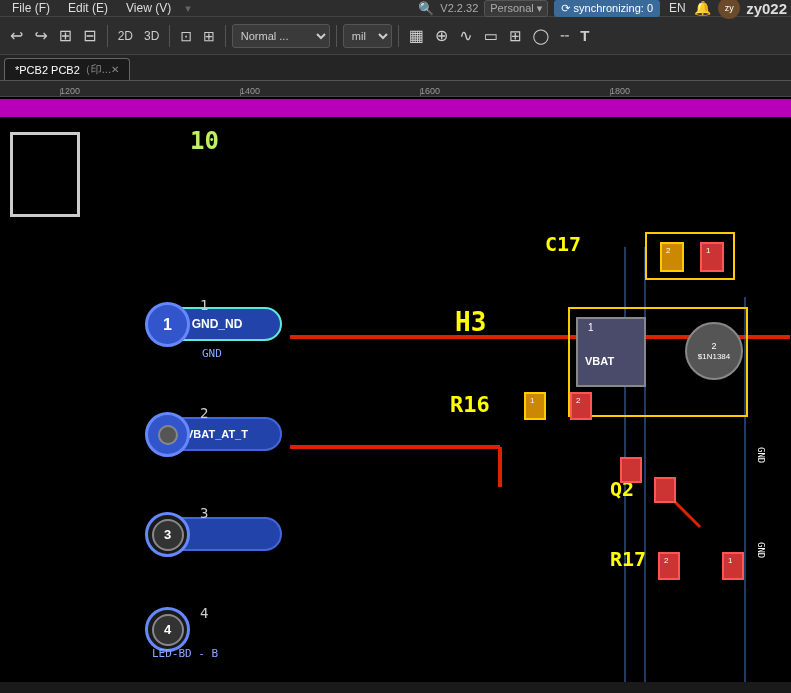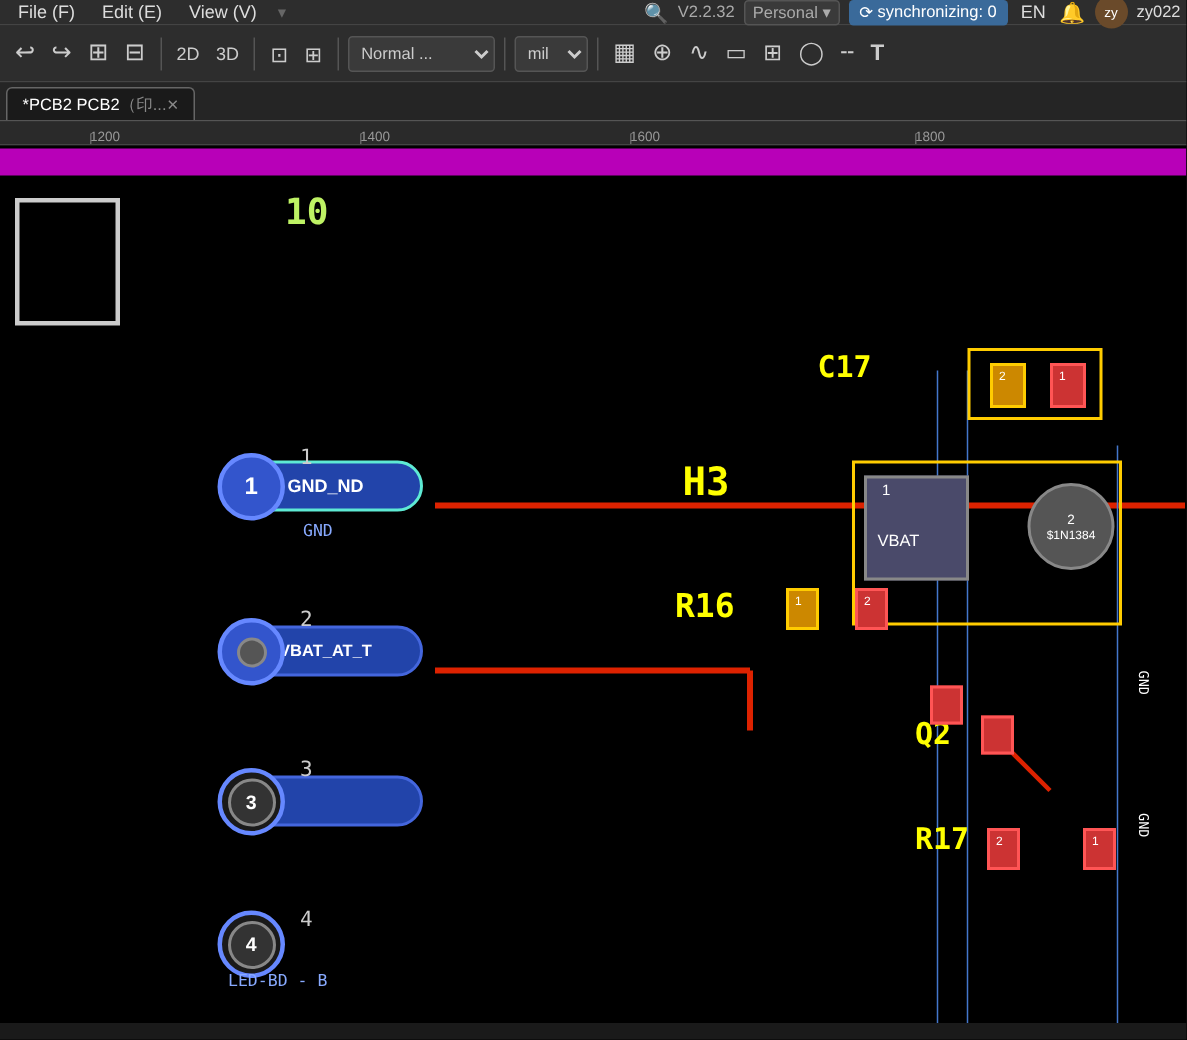--- a/index.html
+++ b/index.html
@@ -192,21 +192,21 @@
       <span>Personal</span>
       <span>▾</span>
     </span>
     <span style="background:#3a6a9a;color:#fff;font-size:11px;padding:2px 7px;border-radius:3px;cursor:pointer;display:inline-flex;align-items:center;gap:3px;">
       <span>⟳</span>
       <span>synchronizing: 0</span>
     </span>
     <span style="color:#ddd;font-size:12px;cursor:pointer;padding:0 3px;">EN</span>
     <span style="color:#ddd;font-size:14px;cursor:pointer;">🔔</span>
     <div style="width:22px;height:22px;background:#6a4a2a;border-radius:50%;display:inline-flex;align-items:center;justify-content:center;color:#fff;font-size:9px;cursor:pointer;">zy</div>
-    <span style="color:#ddd;font-size:11px;cursor:pointer;">zy022</span>
+    <span style="color:#ddd;font-size:15px;cursor:pointer;font-weight:bold;">zy022</span>
   </div>
 </div>
 
 <div id="toolbar">
   <span class="tb-btn">↩</span>
   <span class="tb-btn">↪</span>
   <span class="tb-btn">⊞</span>
   <span class="tb-btn">⊟</span>
   <div class="tb-sep"></div>
   <span class="tb-btn" style="font-size:12px;">2D</span>
@@ -286,21 +286,21 @@
     <span style="position:absolute;color:#fff;font-size:8px;top:2px;left:4px;">2</span>
   </div>
   <div class="pad-red" style="left:700px;top:145px;width:24px;height:30px;background:#cc3333;border:2px solid #ff5555;">
     <span style="position:absolute;color:#fff;font-size:8px;top:2px;left:4px;">1</span>
   </div>
 
   <div class="comp-outline" style="left:645px;top:135px;width:90px;height:48px;"></div>
 
   <div style="position:absolute;left:576px;top:220px;width:70px;height:70px;background:#4a4a6a;border:2px solid #888;"></div>
   <div style="position:absolute;left:588px;top:225px;color:#fff;font-size:10px;">1</div>
-  <div style="position:absolute;left:585px;top:258px;color:#fff;font-size:11px;font-weight:normal;">VBAT</div>
+  <div style="position:absolute;left:585px;top:258px;color:#fff;font-size:11px;font-weight:bold;">VBAT</div>
 
   <div style="position:absolute;left:685px;top:225px;width:58px;height:58px;background:#555;border-radius:50%;border:2px solid #888;display:flex;align-items:center;justify-content:center;">
     <div style="color:#fff;font-size:9px;text-align:center;">2<br><span style="font-size:8px;">$1N1384</span></div>
   </div>
 
   <div class="pcb-label" style="left:455px;top:210px;font-size:26px;">H3</div>
 
   <div class="comp-outline" style="left:568px;top:210px;width:180px;height:110px;border-color:#ffcc00;"></div>
 
   <div class="pcb-label-sm" style="left:450px;top:295px;font-size:22px;">R16</div>

